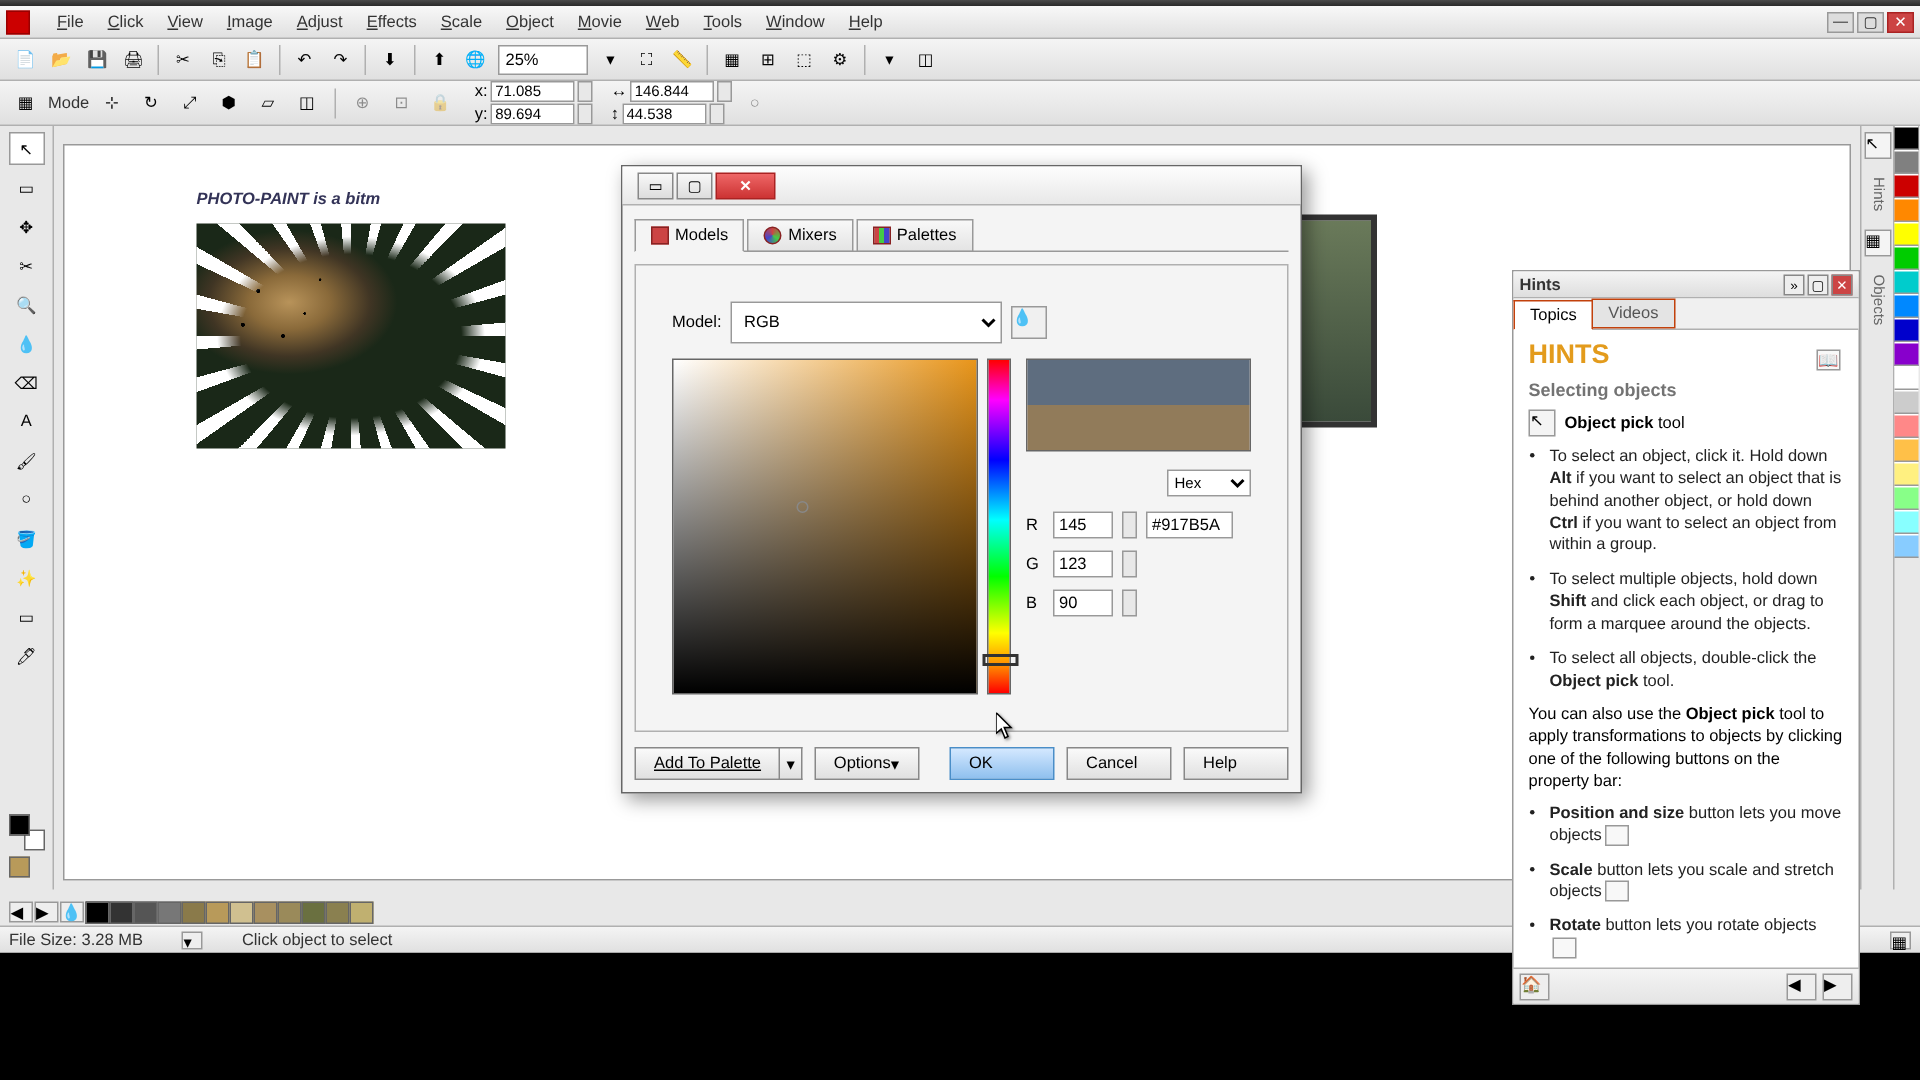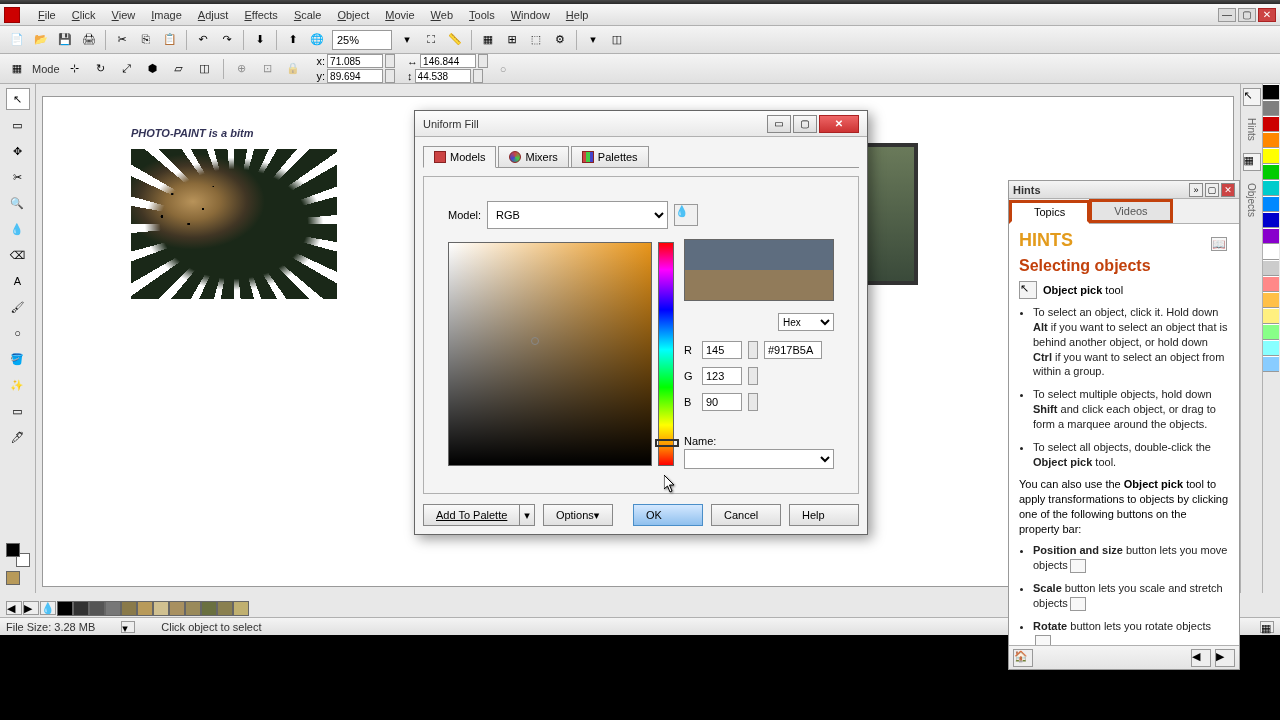--- a/index.html
+++ b/index.html
@@ -43,25 +43,25 @@
 .rtools .rt { width:18px; height:18px; border:1px solid #999; background:#f4f4f4; }
 .rtools .vtext { writing-mode:vertical-rl; font-size:10px; color:#666; margin:8px 0; }
 .palette { width:18px; background:#e8e8e8; border-left:1px solid #b0b0b0; display:flex; flex-direction:column; }
 .palette .pc { width:16px; height:16px; border-top:1px solid #fff; border-bottom:1px solid #999; }
 .hints-panel { position:absolute; top:96px; right:40px; width:232px; height:490px; background:#fff; border:1px solid #999; display:flex; flex-direction:column; z-index:5; }
 .hints-head { background:linear-gradient(#f4f4f4,#dedede); height:18px; display:flex; align-items:center; padding:0 4px; border-bottom:1px solid #b0b0b0; }
 .hints-head .ht { font-weight:bold; color:#333; flex:1; }
 .hints-head .hbtn { width:14px; height:14px; border:1px solid #888; background:#eee; margin-left:2px; font-size:9px; display:flex; align-items:center; justify-content:center; }
 .hints-head .hbtn.close { background:#c44; color:#fff; }
 .hints-tabs { display:flex; background:#f0f0f0; border-bottom:1px solid #b0b0b0; }
-.hints-tabs .tab { padding:3px 22px; border:3px solid #c2410c; background:#e4e4e4; margin-right:-1px; color:#555; }
+.hints-tabs .tab { padding:3px 10px; border:1px solid #c2410c; background:#e4e4e4; margin-right:-1px; color:#555; }
 .hints-tabs .tab.active { background:#fff; border-bottom-color:#fff; color:#000; position:relative; top:1px; }
 .hints-body { flex:1; padding:6px 10px; overflow:hidden; position:relative; }
 .hints-body h1 { font-size:18px; color:#e39b1c; font-weight:bold; margin-bottom:6px; }
-.hints-body h2 { font-size:16px; font-weight:bold; color:#c2410c; margin-bottom:6px; }
+.hints-body h2 { font-size:12px; font-weight:bold; color:#737373; margin-bottom:6px; }
 .hints-body .toolrow { display:flex; align-items:center; gap:6px; margin-bottom:6px; }
 .hints-body .toolrow .ticon { width:18px; height:18px; border:1px solid #999; background:#f4f4f4; }
 .hints-body ul { list-style:disc; padding-left:14px; }
 .hints-body li { margin-bottom:8px; line-height:1.35; color:#222; }
 .hints-body b { font-weight:bold; }
 .hints-body .inline-icon { display:inline-block; width:16px; height:14px; border:1px solid #999; background:#f8f8f8; vertical-align:middle; margin:0 2px; }
 .hints-foot { height:24px; background:linear-gradient(#f4f4f4,#e4e4e4); border-top:1px solid #b0b0b0; display:flex; align-items:center; padding:0 4px; gap:4px; }
 .hints-foot .fb { width:20px; height:18px; border:1px solid #999; background:#eee; }
 .dialog { position:absolute; top:110px; left:414px; width:454px; background:#f4f4f4; border:1px solid #666; box-shadow:4px 4px 12px rgba(0,0,0,0.4); z-index:10; }
 .dlg-title { background:linear-gradient(#fdfdfd,#e8e8e8); height:26px; display:flex; align-items:center; padding:0 8px; border-bottom:1px solid #b0b0b0; }
@@ -72,21 +72,21 @@
 .dlg-tabs { display:flex; border-bottom:1px solid #999; margin-bottom:8px; }
 .dlg-tabs .dt { padding:4px 10px; border:1px solid #999; background:linear-gradient(#f8f8f8,#e4e4e4); margin-right:2px; display:flex; align-items:center; gap:4px; position:relative; top:1px; }
 .dlg-tabs .dt.active { background:#f4f4f4; border-bottom-color:#f4f4f4; }
 .dlg-tabs .dt .ti { width:12px; height:12px; background:#c44; border:1px solid #822; }
 .dlg-tabs .dt .ti.m { background:conic-gradient(#c44,#4c4,#44c,#c44); border-radius:50%; }
 .dlg-tabs .dt .ti.p { background:linear-gradient(90deg,#c44 33%,#4c4 33% 66%,#44c 66%); }
 .dlg-content { border:1px solid #b0b0b0; background:#f4f4f4; padding:24px; }
 .model-row { display:flex; align-items:center; gap:6px; margin-bottom:10px; }
 .model-row select { flex:1; height:28px; border:1px solid #999; background:#fff; padding:0 4px; }
 .model-row .eyedrop { width:24px; height:22px; border:1px solid #999; background:#f0f0f0; }
-.picker-row { display:flex; gap:6px;align-items:center; }
+.picker-row { display:flex; gap:6px; }
 .sv-box { width:204px; height:224px; border:1px solid #666; background:linear-gradient(to bottom, transparent 0%, #000 100%), linear-gradient(to right, #fff 0%, #e8951a 100%); position:relative; }
 .sv-box .cursor { position:absolute; top:94px; left:82px; width:8px; height:8px; border:1px solid #888; border-radius:50%; }
 .hue-bar { width:16px; height:224px; border:1px solid #666; background:linear-gradient(to bottom,#f00 0%,#f0f 12%,#00f 30%,#0ff 48%,#0f0 65%,#ff0 82%,#f80 92%,#f00 100%); position:relative; }
 .hue-bar .marker { position:absolute; bottom:18px; left:-4px; width:24px; height:8px; border:2px solid #333; background:transparent; }
 .right-col { display:flex; flex-direction:column; gap:6px; flex:1; margin-left:4px; }
 .swatch-display { display:flex; flex-direction:column; border:1px solid #666; }
 .swatch-display .old { height:30px; background:#5e6d7f; }
 .swatch-display .new { height:30px; background:#917b5a; }
 .hex-row { display:flex; justify-content:flex-end; margin-top:6px; }
 .hex-row select { width:56px; height:18px; border:1px solid #999; background:#fff; font-size:10px; }
@@ -338,21 +338,20 @@
   <div class="statusbar">
     <span class="seg"><span>File Size:</span> <span>3.28 MB</span></span>
     <div class="dd">▾</div>
     <span class="seg">Click object to select</span>
     <div style="flex:1"></div>
     <div class="dd">▦</div>
   </div>
 
   <div class="dialog">
     <div class="dlg-title">
-      <span class="t">Uniform Fill</span>
       <div class="db">▭</div>
       <div class="db">▢</div>
       <div class="db close">✕</div>
     </div>
     <div class="dlg-body">
       <div class="dlg-tabs">
         <div class="dt active">
             <span class="ti"></span>
             <span>Models</span>
           </div>
@@ -398,24 +397,20 @@
                   <span class="lbl">G</span>
                   <input value="123" style="">
                   <div class="sp"></div>
                 </div>
               <div class="r">
                   <span class="lbl">B</span>
                   <input value="90" style="">
                   <div class="sp"></div>
                 </div>
             </div>
-            <div class="name-row">
-              <span class="lbl">Name:</span>
-              <select><option></option></select>
-            </div>
           </div>
         </div>
       </div>
       <div class="dlg-buttons">
         <div class="grp">
           <div class="btn">
               <u>Add To Palette</u>
             </div>
           <div class="btn split">▾</div>
         </div>

